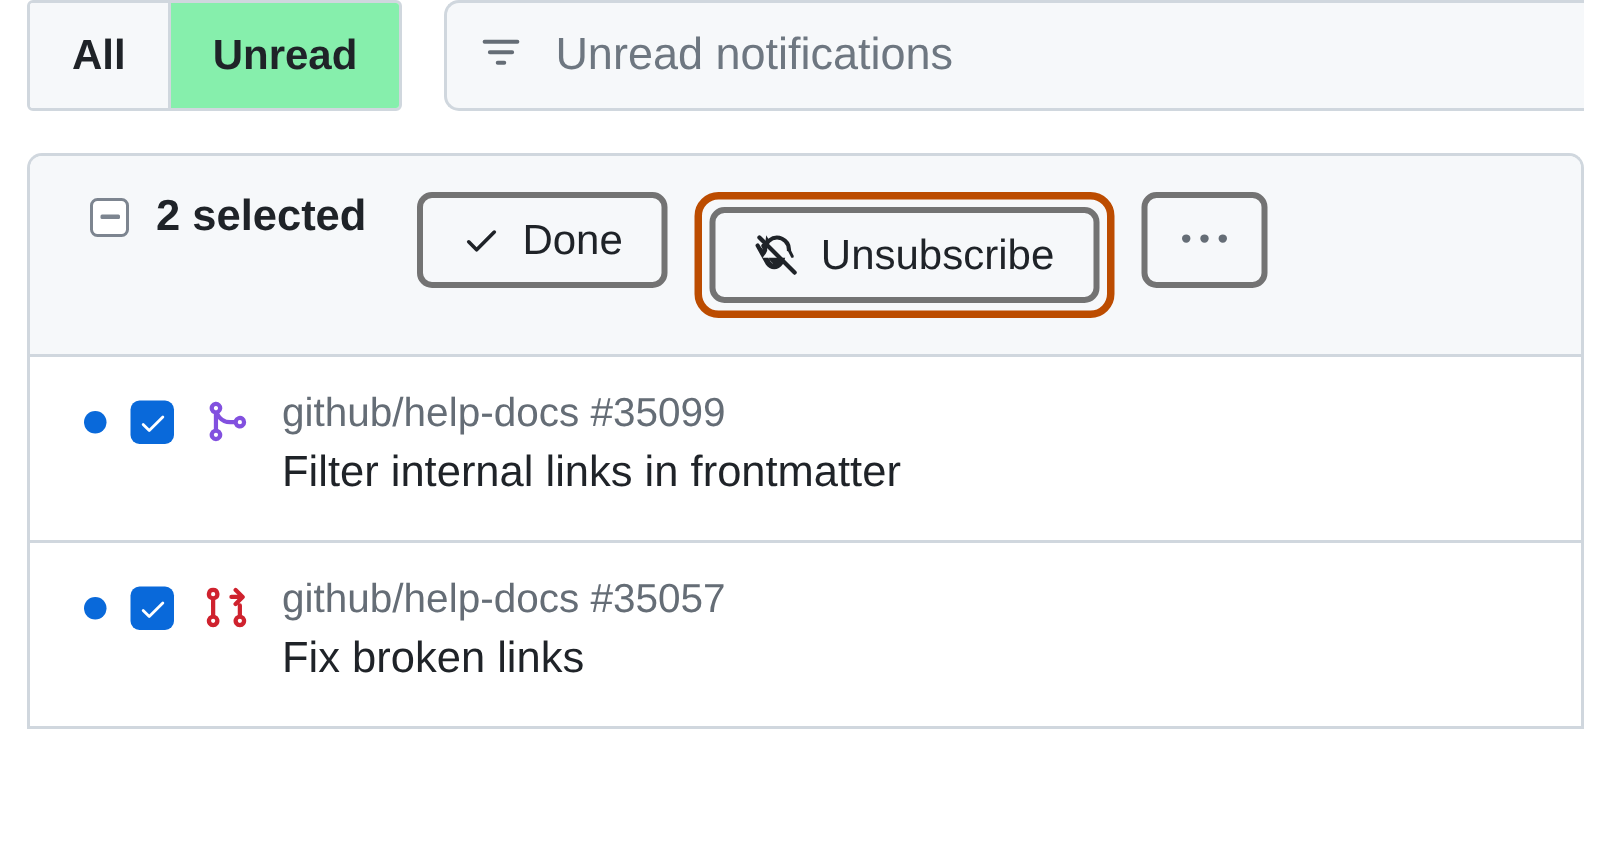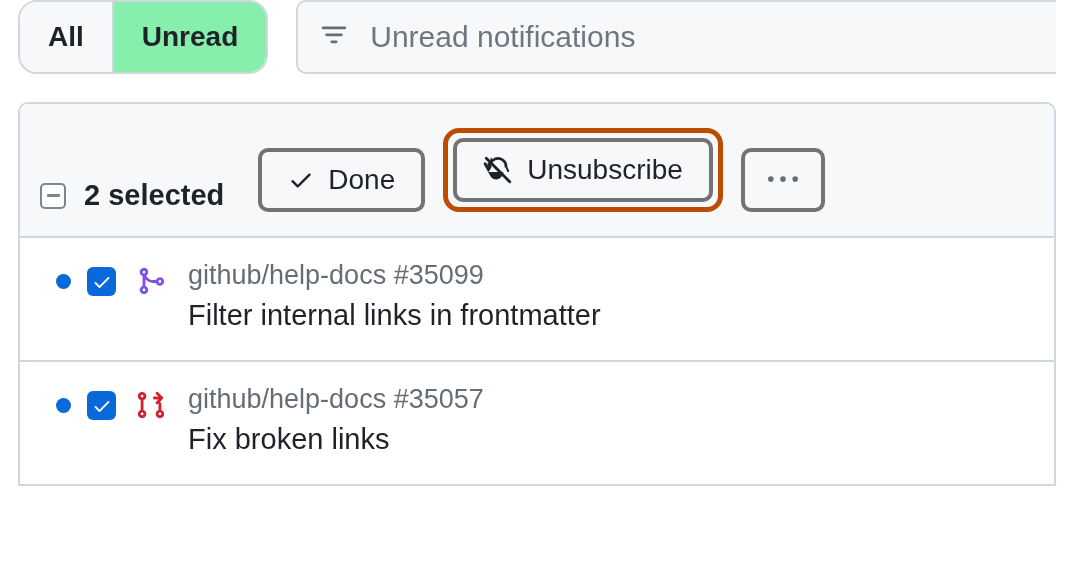--- a/index.html
+++ b/index.html
@@ -14,21 +14,21 @@
     .top-row {
       display: flex;
       align-items: stretch;
       padding: 0 18px 0 18px;
       gap: 28px;
       margin-bottom: 28px;
     }
     .tab-group {
       display: flex;
       border: 2px solid #d0d7de;
-      border-radius: 19px;
+      border-radius: 4px;
       overflow: hidden;
       height: 74px;
     }
     .tab {
       display: flex;
       align-items: center;
       justify-content: center;
       font-size: 28px;
       font-weight: 600;
       color: #1f2328;
@@ -63,22 +63,22 @@
       margin: 0 18px;
       border: 2px solid #d0d7de;
       border-radius: 10px 10px 0 0;
       border-bottom: none;
       overflow: hidden;
     }
     .action-bar {
       background: #f6f8fa;
       border-bottom: 2px solid #d0d7de;
       display: flex;
-      align-items: flex-end;
-      padding: 24px 28px 24px 20px;
+      align-items: flex-start;
+      padding: 24px 28px 24px 40px;
       gap: 18px;
     }
     .select-group {
       display: flex;
       align-items: center;
       gap: 18px;
       margin-right: 16px;
     }
     .select-label {
       font-size: 29px;

